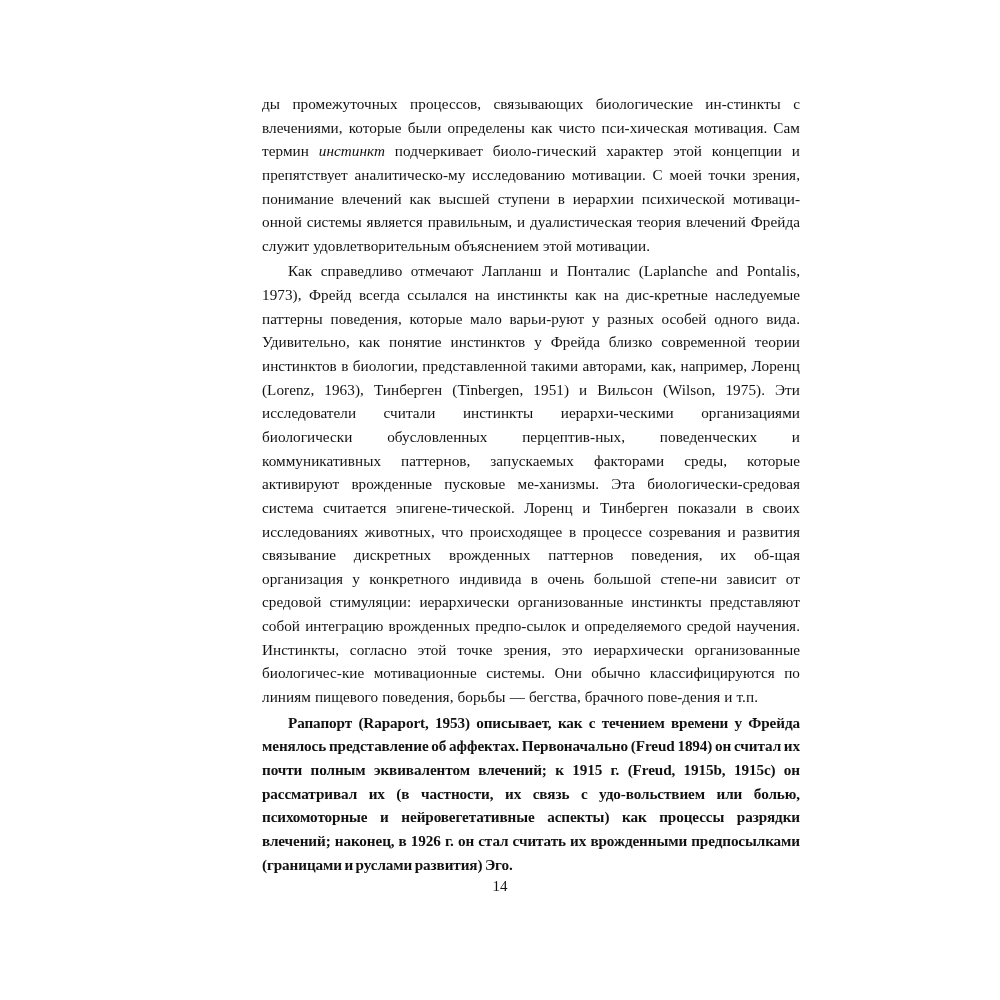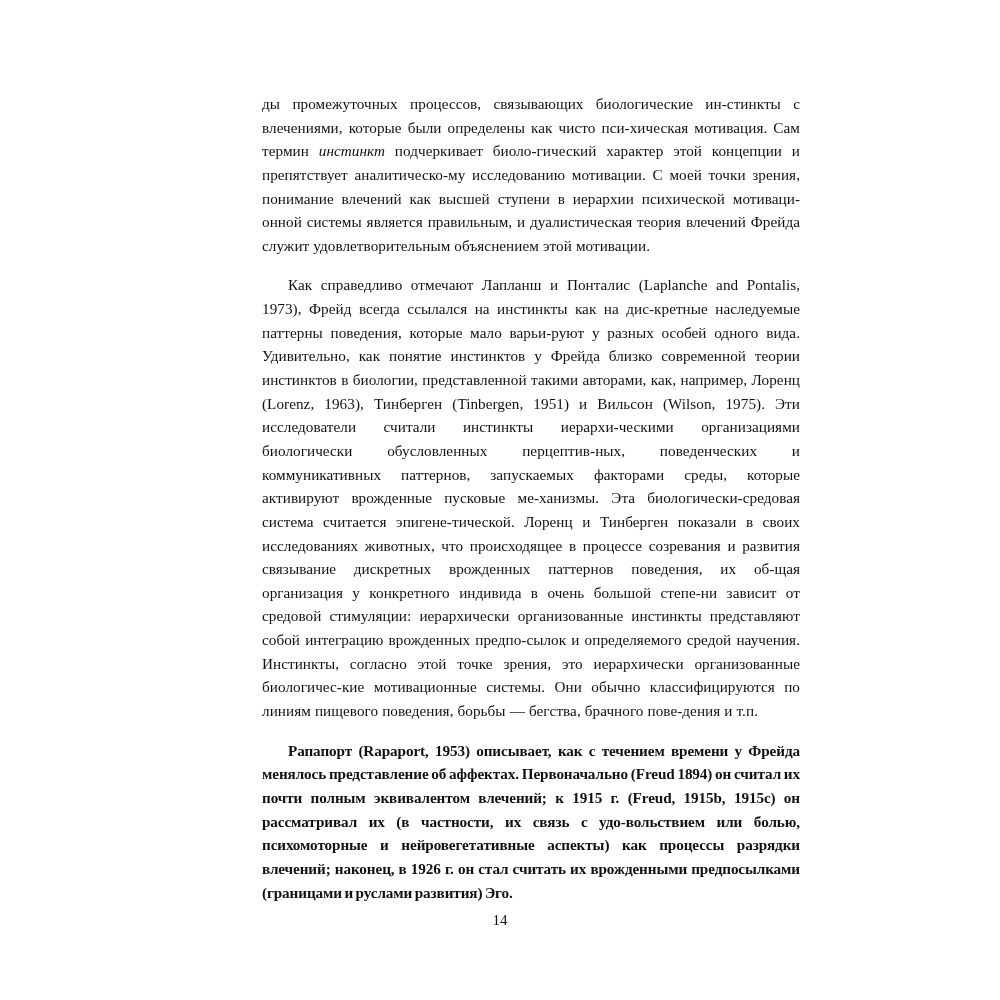--- a/index.html
+++ b/index.html
@@ -30,35 +30,35 @@
     margin: 0;
     text-align: justify;
     text-justify: inter-word;
     font-size: 15.2px;
     line-height: 1.555;
     letter-spacing: 0.05px;
     word-spacing: 0.2px;
     hyphens: manual;
   }
   .para + .para {
-    margin-top: 16px;
+    margin-top: 2px;
   }
   .indent {
     text-indent: 26px;
   }
   .tight {
     word-spacing: -1.2px;
     letter-spacing: -0.1px;
     font-weight: bold;
   }
   em.term {
   }
   .folio {
     position: absolute;
-    top: 912px;
+    top: 878px;
     left: 0;
     width: 1000px;
     text-align: center;
     font-size: 15px;
     font-family: "Liberation Serif", serif;
     color: #111111;
   }
 </style>
 </head>
 <body>

